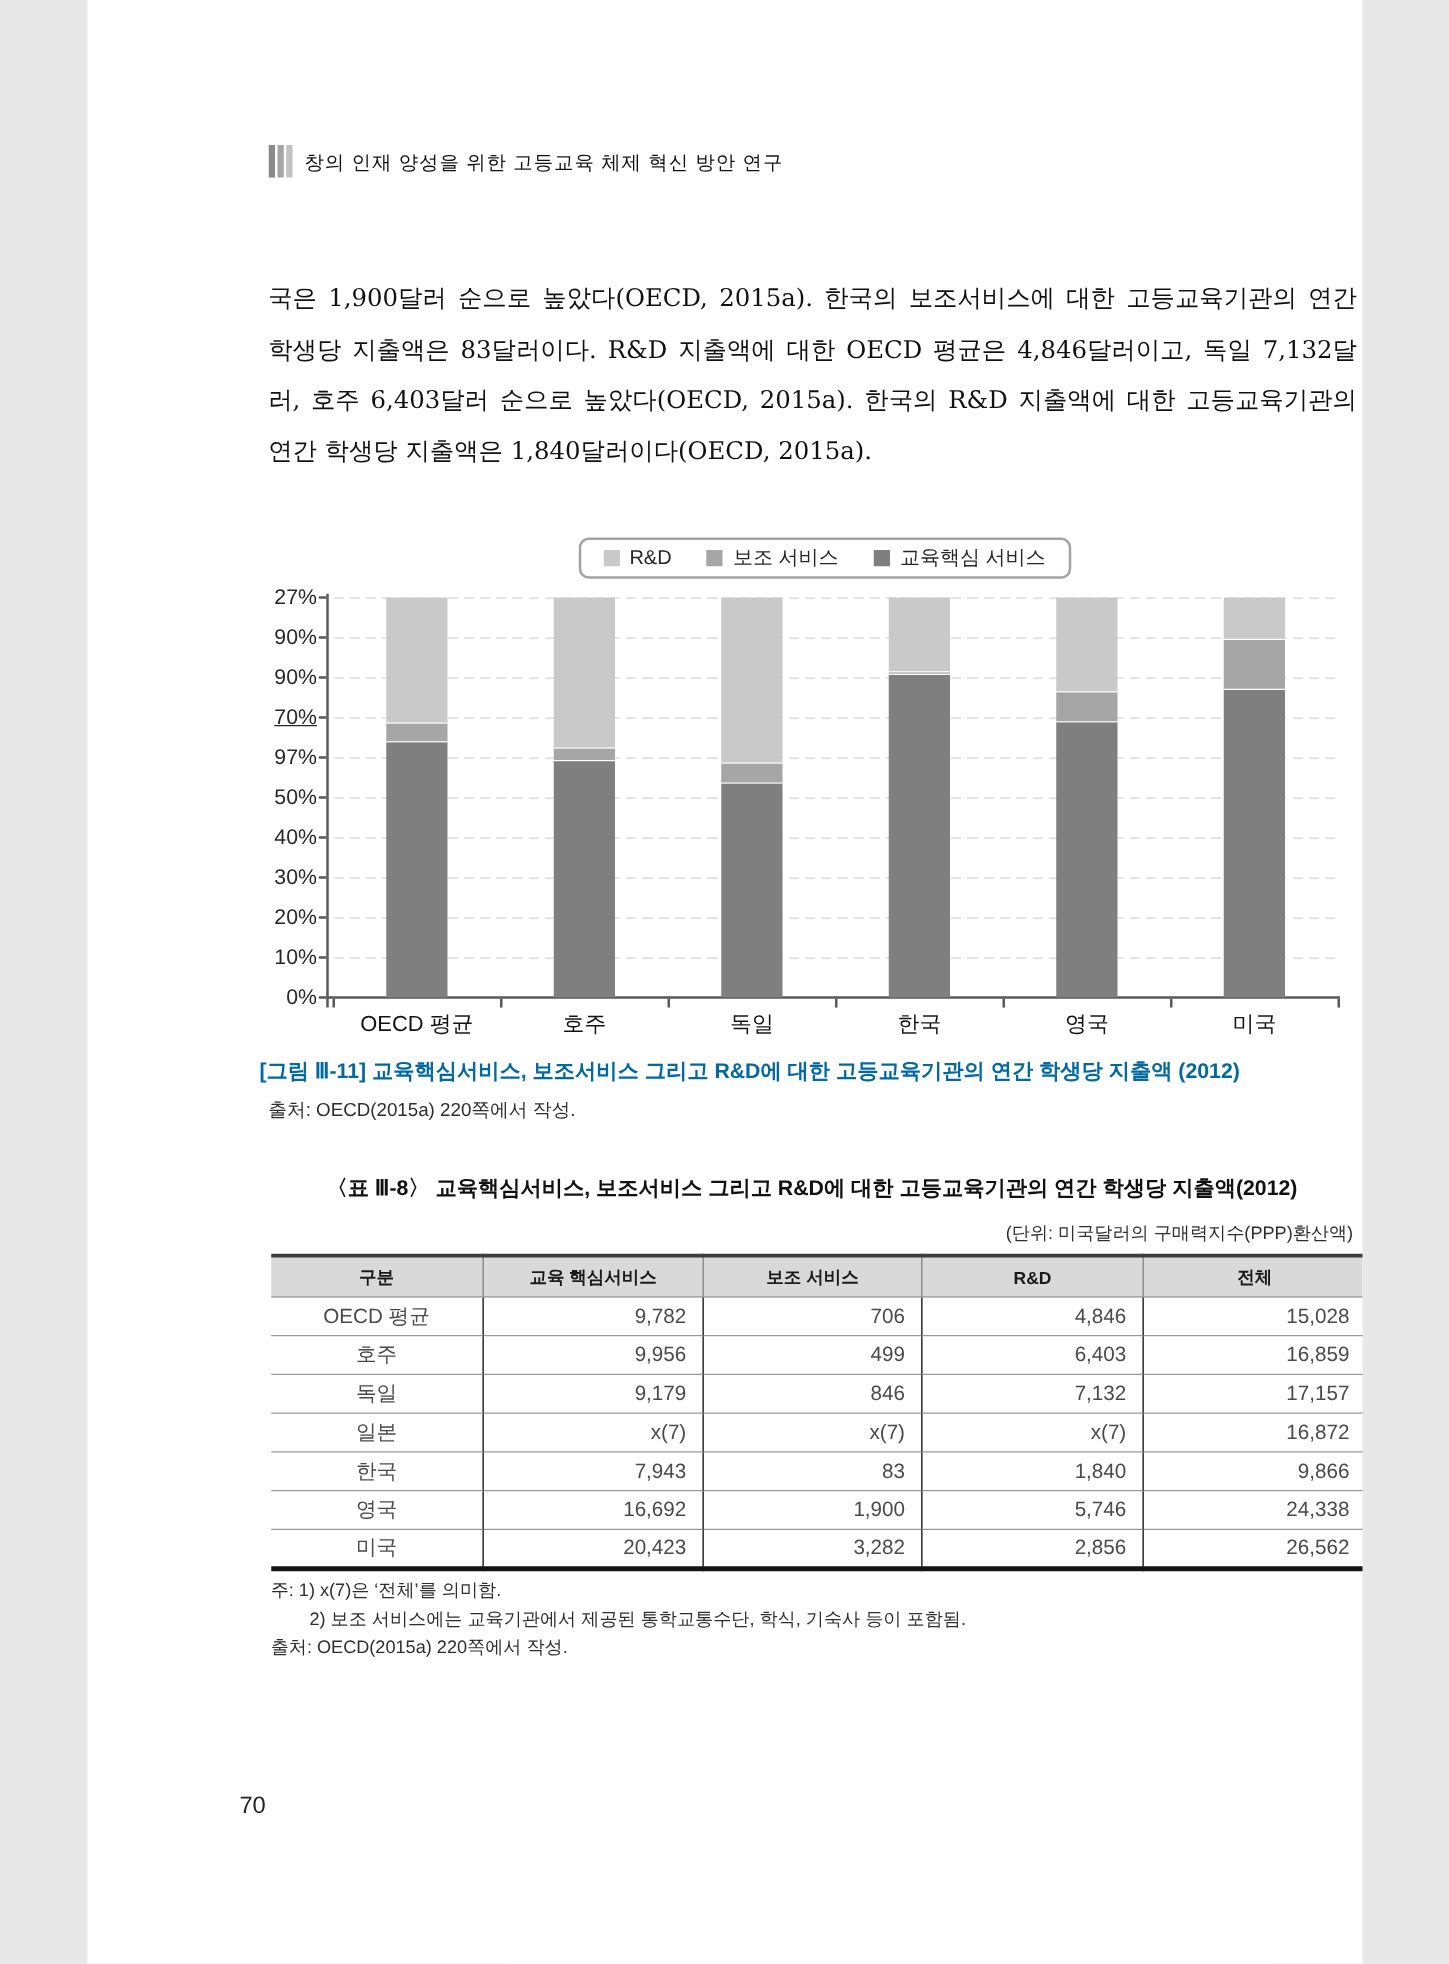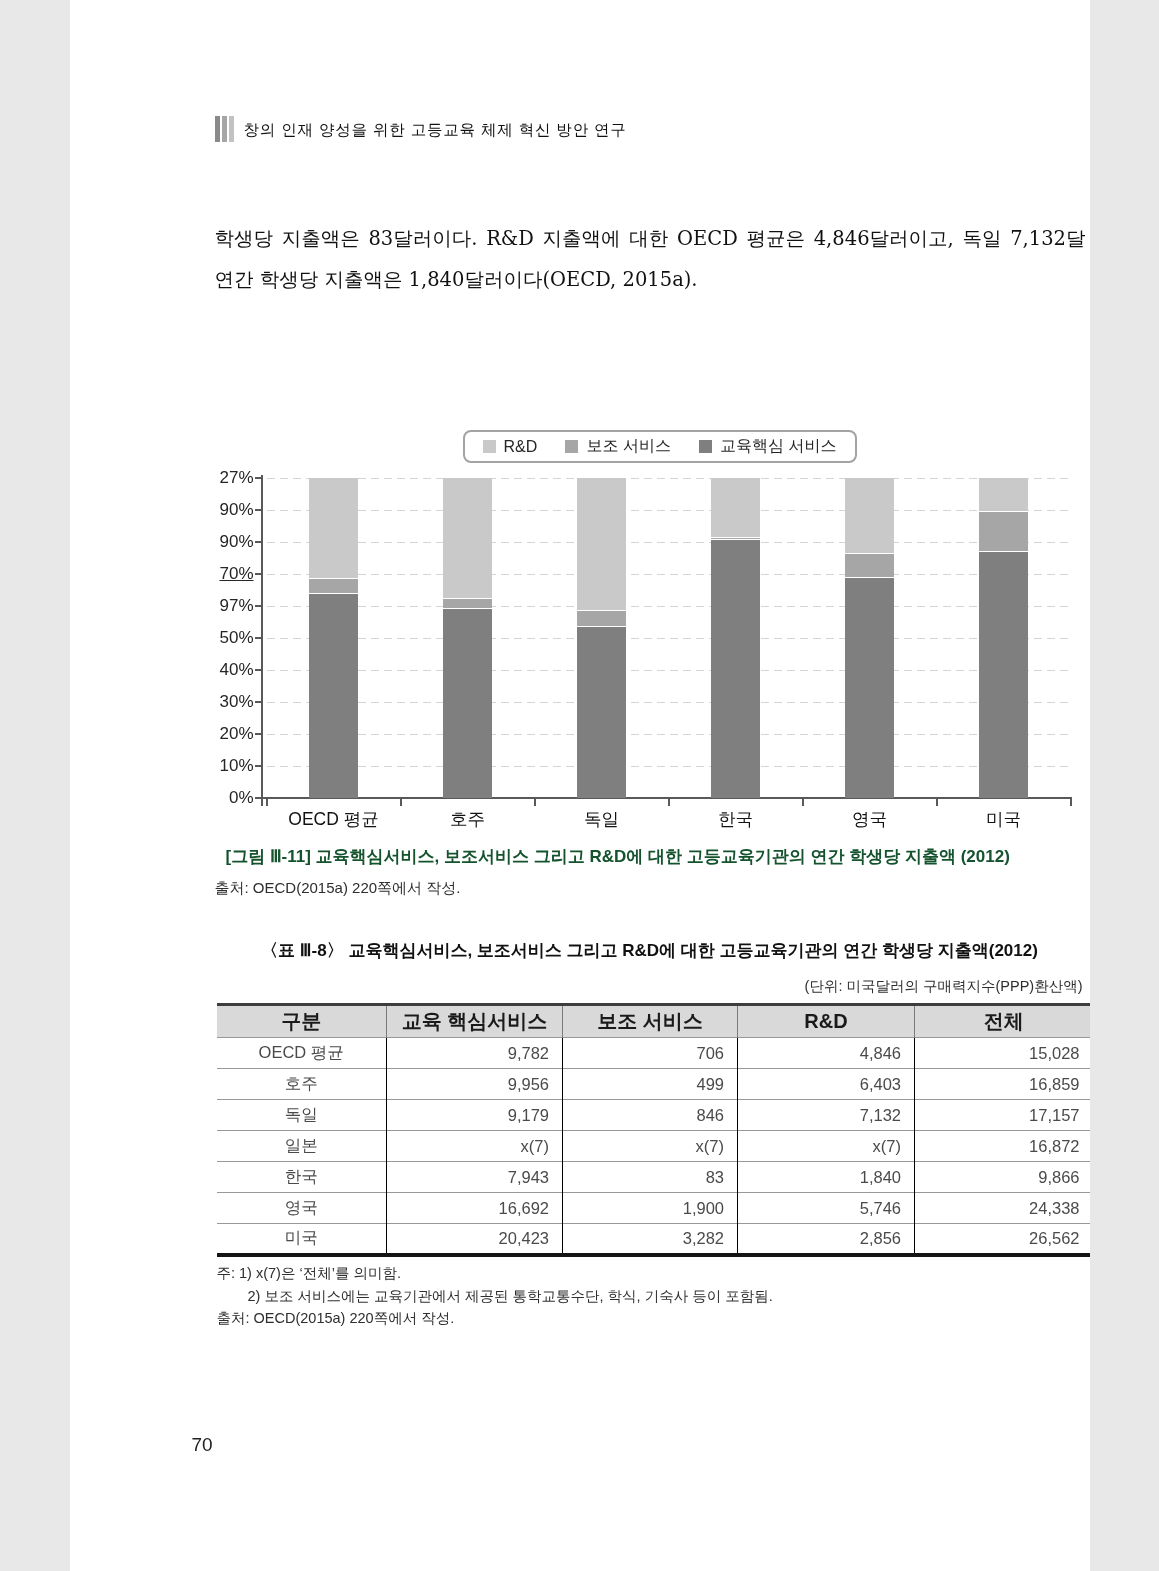--- a/index.html
+++ b/index.html
@@ -40,33 +40,33 @@
   .ytick-label { position:absolute; width:70px; text-align:right; font-size:17px; color:#262626; height:20px; line-height:20px; }
   .ytick-mark { position:absolute; width:6px; height:2px; background:#595959; }
   .xtick-mark { position:absolute; top:799px; width:2px; height:7px; background:#595959; }
   .bar-slot { position:absolute; bottom:0; width:134px; height:320px; }
   .bar { position:absolute; left:42px; bottom:0; width:49px; display:flex; flex-direction:column; justify-content:flex-end; }
   .seg { width:100%; }
   .seg.divided { border-bottom:1.5px solid #ffffff; }
   .xcat-label { position:absolute; top:807px; width:134px; text-align:center; font-size:17.5px; color:#111; }
 
   
-  .fig-caption { position:absolute; left:156px; top:845px; width:860px;
-    font-size:17px; font-weight:bold; color:#14532d; }
+  .fig-caption { position:absolute; left:138px; top:845px; width:860px;
+    font-size:17px; font-weight:bold; color:#0369a1; }
   .fig-source { position:absolute; left:145px; top:879px; font-size:15px; color:#2e2e2e; }
 
   
   .table-title { position:absolute; left:145px; top:939px; width:870px; text-align:center;
     font-size:17px; font-weight:bold; color:#111; }
   .table-unit { position:absolute; left:500px; top:977px; width:513px; text-align:right;
     font-size:14.5px; color:#2e2e2e; }
   table.data-table { position:absolute; left:147px; top:1003px; width:876px;
     border-collapse:collapse; table-layout:fixed;
     border-top:3px solid #3d3d3d; border-bottom:4px solid #141414; }
-  table.data-table th { background:#d9d9d9; height:33px; font-size:20px; font-weight:bold;
+  table.data-table th { background:#d9d9d9; height:33px; font-size:14px; font-weight:bold;
     color:#1a1a1a; text-align:center; border-left:1px solid #7a7a7a; }
   table.data-table th:first-child { border-left:none; }
   table.data-table td { height:31px; font-size:16.5px; color:#4a4a4a;
     border-top:1px solid #999999; border-left:1px solid #000000;
     text-align:right; padding-right:13px; }
   table.data-table td:first-child { text-align:center; padding-right:0; border-left:none; }
 
   .notes { position:absolute; left:147px; top:1262px; font-size:14.5px; color:#2e2e2e; line-height:22.5px; }
   .notes .note:nth-child(2) { padding-left:31px; }
 
@@ -80,21 +80,23 @@
   <div class="running-header">
     <span class="hdr-icon">
         <i></i>
         <i></i>
         <i></i>
       </span>
     <span class="hdr-title">창의 인재 양성을 위한 고등교육 체제 혁신 방안 연구</span>
   </div>
 
   <div class="body-text" id="bodyLines">
+      <div class="line">국은 1,900달러 순으로 높았다(OECD, 2015a). 한국의 보조서비스에 대한 고등교육기관의 연간</div>
       <div class="line">학생당 지출액은 83달러이다. R&amp;D 지출액에 대한 OECD 평균은 4,846달러이고, 독일 7,132달</div>
+      <div class="line">러, 호주 6,403달러 순으로 높았다(OECD, 2015a). 한국의 R&amp;D 지출액에 대한 고등교육기관의</div>
       <div class="line">연간 학생당 지출액은 1,840달러이다(OECD, 2015a).</div>
     </div>
 
   <div class="legend-box" id="legendBox">
       <span class="legend-item">
         <span class="legend-swatch" style="background: rgb(201, 201, 201);"></span>
         <span class="legend-label">R&amp;D</span>
       </span>
       <span class="legend-item">
         <span class="legend-swatch" style="background: rgb(166, 166, 166);"></span>

